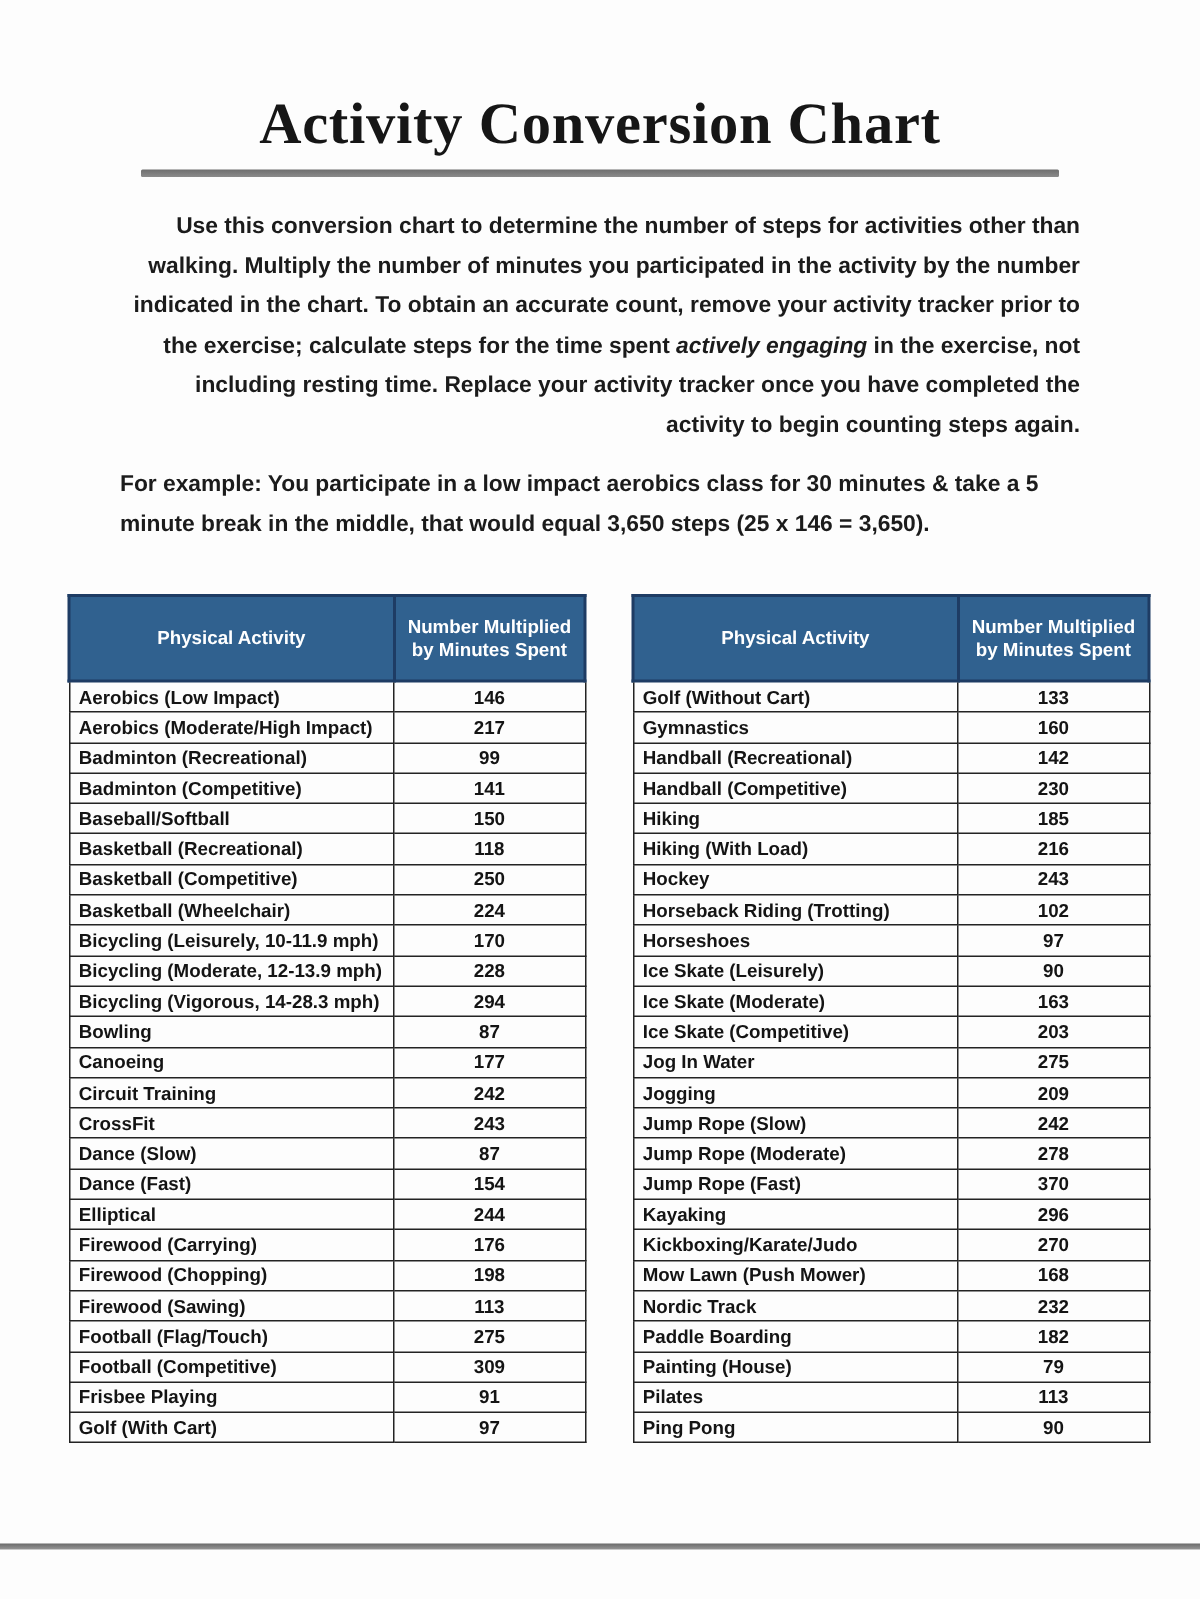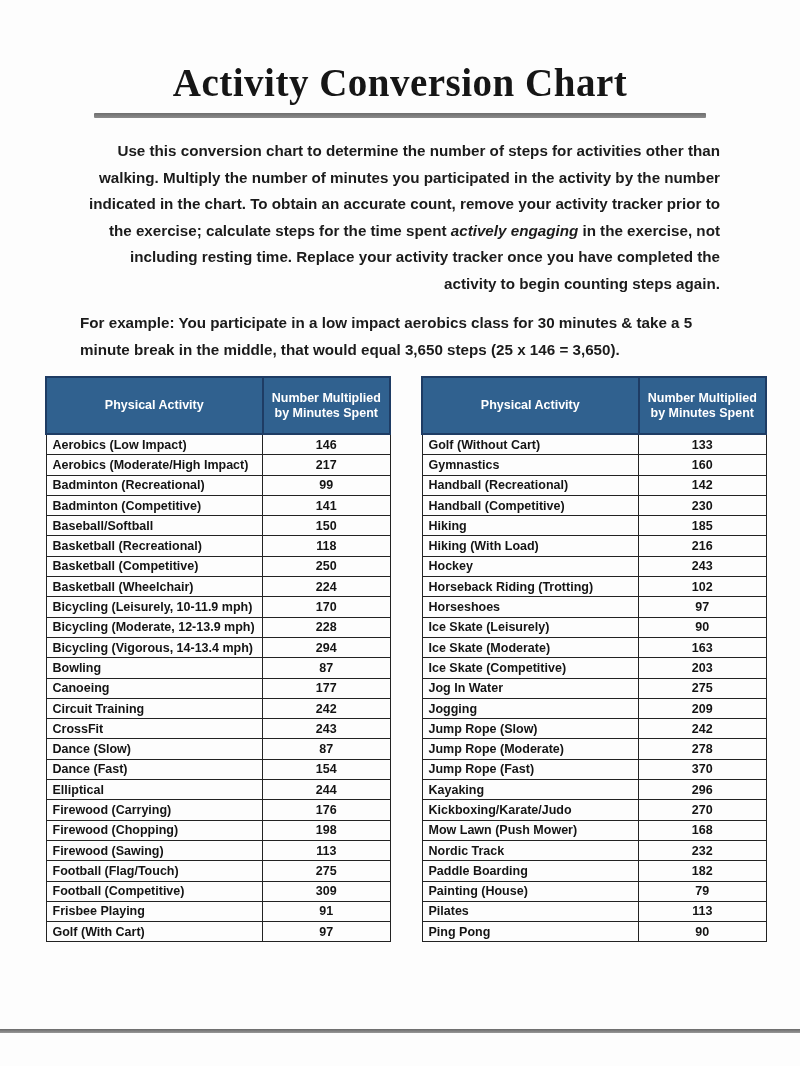--- a/index.html
+++ b/index.html
@@ -61,20 +61,21 @@
   .tables-wrap {
     position: absolute;
     top: 376px; left: 45px; right: 33px;
     display: flex;
     justify-content: space-between;
   }
   table.conv {
     width: 346px;
     border-collapse: collapse;
     table-layout: fixed;
+    margin-top: 20px;
   }
   table.conv th {
     background: #30618f;
     color: #ffffff;
     border: 2.5px solid #1e3c64;
     font-size: 12.5px;
     font-weight: bold;
     line-height: 15px;
     height: 51px;
     padding: 2px 6px;
@@ -160,21 +161,21 @@
           </tr>
           <tr>
             <td class="act">Bicycling (Leisurely, 10-11.9 mph)</td>
             <td class="num">170</td>
           </tr>
           <tr>
             <td class="act">Bicycling (Moderate, 12-13.9 mph)</td>
             <td class="num">228</td>
           </tr>
           <tr>
-            <td class="act">Bicycling (Vigorous, 14-13.4 mph)</td>
+            <td class="act">Bicycling (Vigorous, 14-28.3 mph)</td>
             <td class="num">294</td>
           </tr>
           <tr>
             <td class="act">Bowling</td>
             <td class="num">87</td>
           </tr>
           <tr>
             <td class="act">Canoeing</td>
             <td class="num">177</td>
           </tr>

